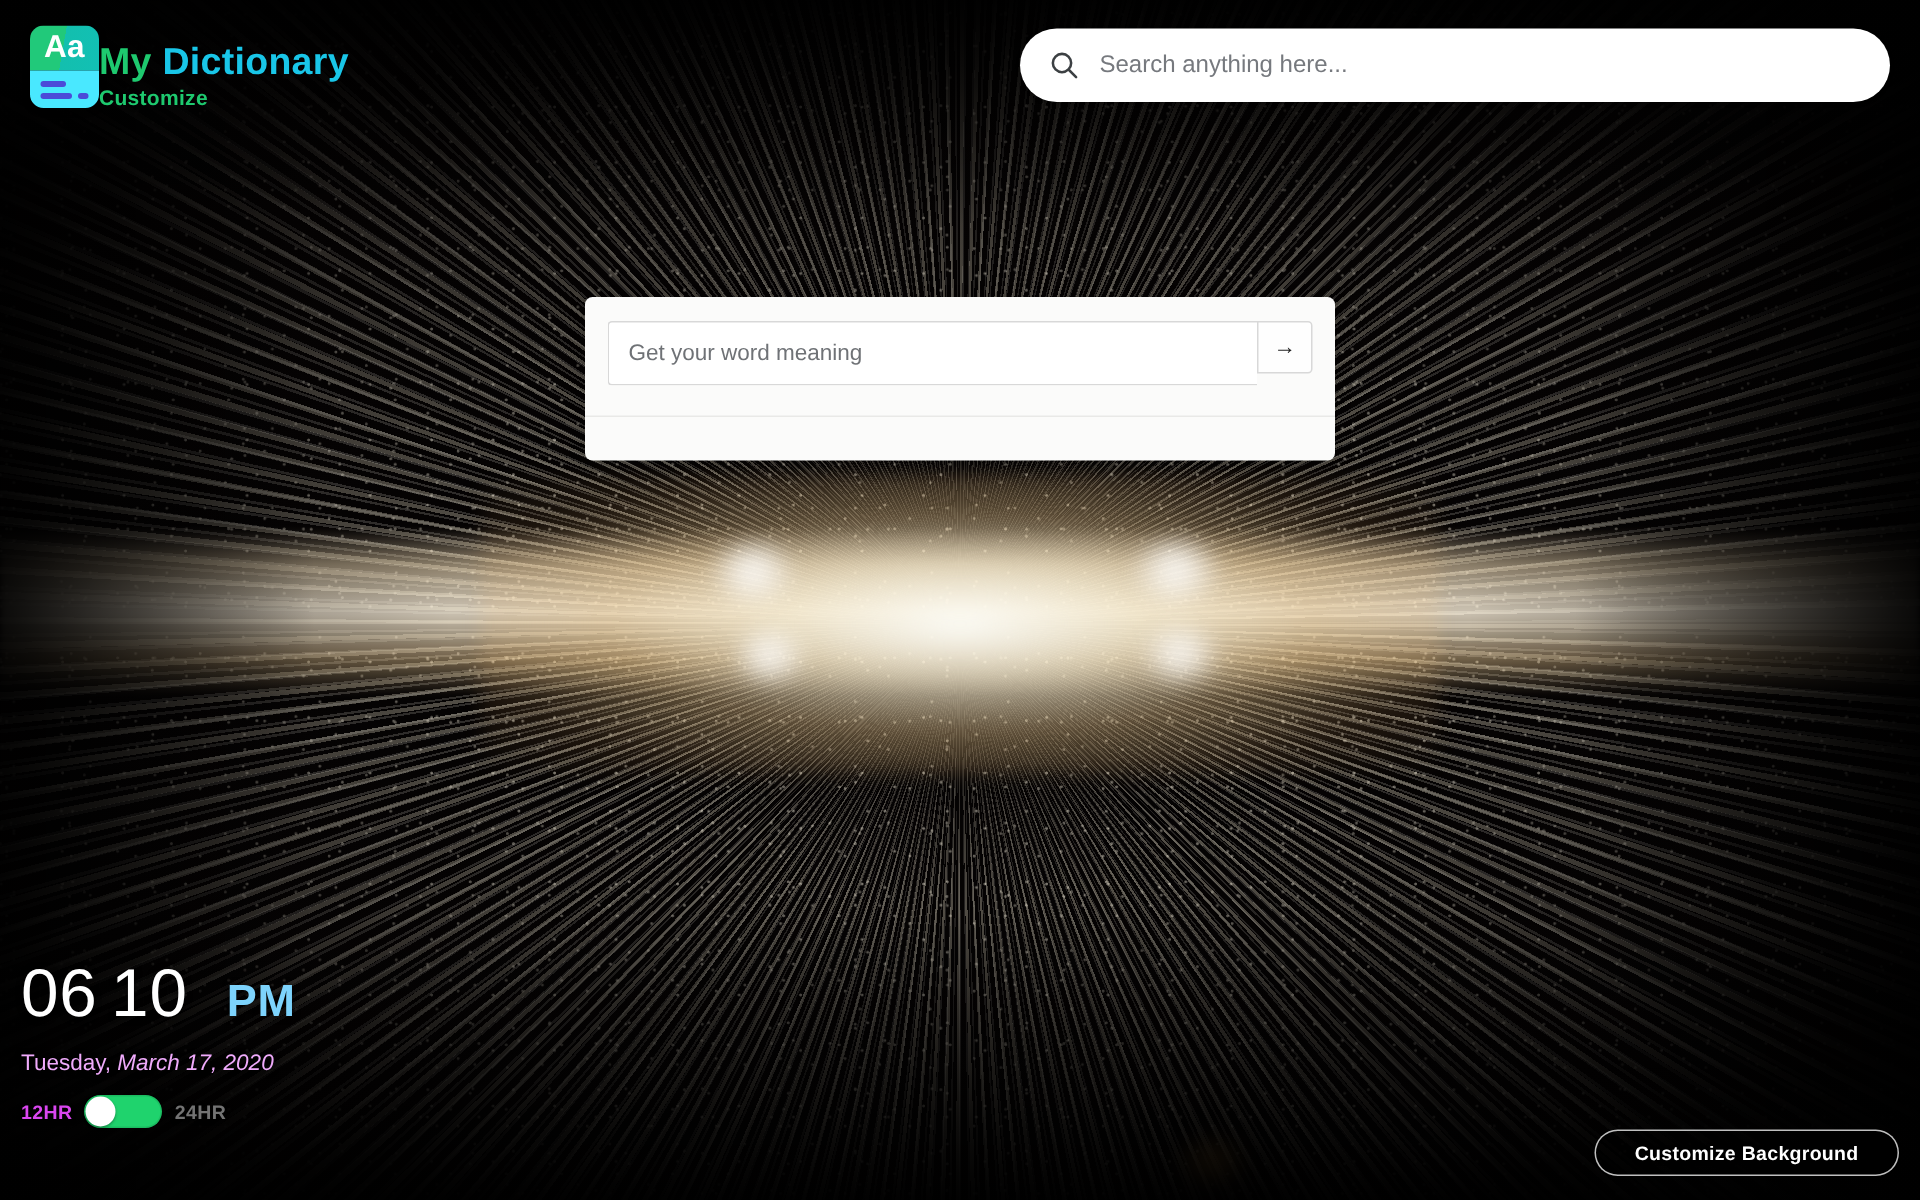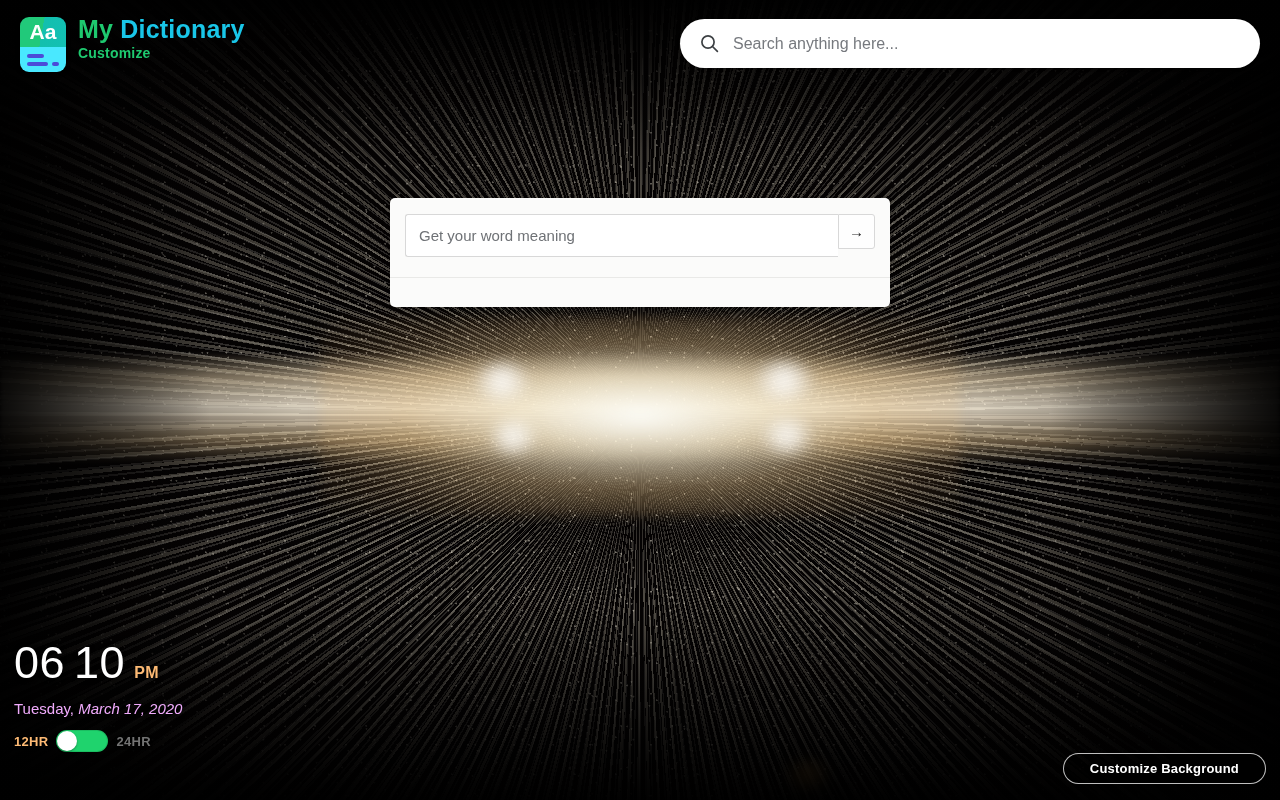--- a/index.html
+++ b/index.html
@@ -149,21 +149,21 @@
     position: absolute; right:0; top:0; bottom:0; width: 230px;
     background: linear-gradient(to left, rgba(0,0,0,.90), rgba(0,0,0,0));
   }
 
   
   .header {
     position: absolute; top: 0; left: 0; right: 0; height: 88px;
     display: flex; align-items: center; z-index: 20;
   }
 
-  .brand { display: flex; align-items: flex-start; gap: 12px; margin-left: 20px; }
+  .brand { display: flex; align-items: flex-end; gap: 0; margin-left: 20px; }
 
   .logo-mark {
     width: 46px; height: 55px; border-radius: 9px;
     overflow: hidden; display: flex; flex-direction: column;
     box-shadow: 0 1px 4px rgba(0,0,0,.5);
   }
   .logo-top {
     flex: 0 0 55%;
     background: linear-gradient(100deg, #21c97a 0%, #21c97a 48%, #13bfae 48%, #12c0b4 100%);
     display: flex; align-items: center; justify-content: center;
@@ -248,36 +248,36 @@
   .clock-block { position: absolute; left: 14px; bottom: 48px; z-index: 20; }
   .clock-time {
     display: flex; align-items: baseline; gap: 9px;
     text-shadow: 0 1px 5px rgba(0,0,0,.7);
   }
   .clock-hh, .clock-mm {
     font-size: 45px; font-weight: 400; color: #ffffff;
     letter-spacing: .5px; line-height: 1; text-align: center;
   }
   .clock-ampm {
-    font-size: 16px; font-weight: 700; color: #fdba74;
-    letter-spacing: .5px; margin-left: 0;
+    font-size: 30px; font-weight: 700; color: #7dd3fc;
+    letter-spacing: .5px; margin-left: 17px;
   }
   .clock-date {
     margin-top: 15px; font-size: 15px; color: #f0abfc;
     text-shadow: 0 1px 4px rgba(0,0,0,.8);
   }
   .clock-day { font-style: normal; }
   .clock-full { font-style: italic; font-weight: 400; }
 
   .hr-toggle {
     margin-top: 13px; display: flex; align-items: center; gap: 8px;
   }
   .hr-label { font-size: 13px; font-weight: 700; letter-spacing: .3px;
               text-shadow: 0 1px 3px rgba(0,0,0,.8); }
-  .hr-label.active { color: #fdba74; }
+  .hr-label.active { color: #d946ef; }
   .hr-label.inactive { color: #737373; }
   .switch {
     width: 52px; height: 22px; border-radius: 12px;
     background: #1fd36d; position: relative; cursor: pointer;
     box-shadow: inset 0 0 0 1px rgba(0,0,0,.10);
   }
   .switch .knob {
     position: absolute; left: 1px; top: 1px;
     width: 20px; height: 20px; border-radius: 50%;
     background: #ffffff; box-shadow: 0 1px 2px rgba(0,0,0,.35);

